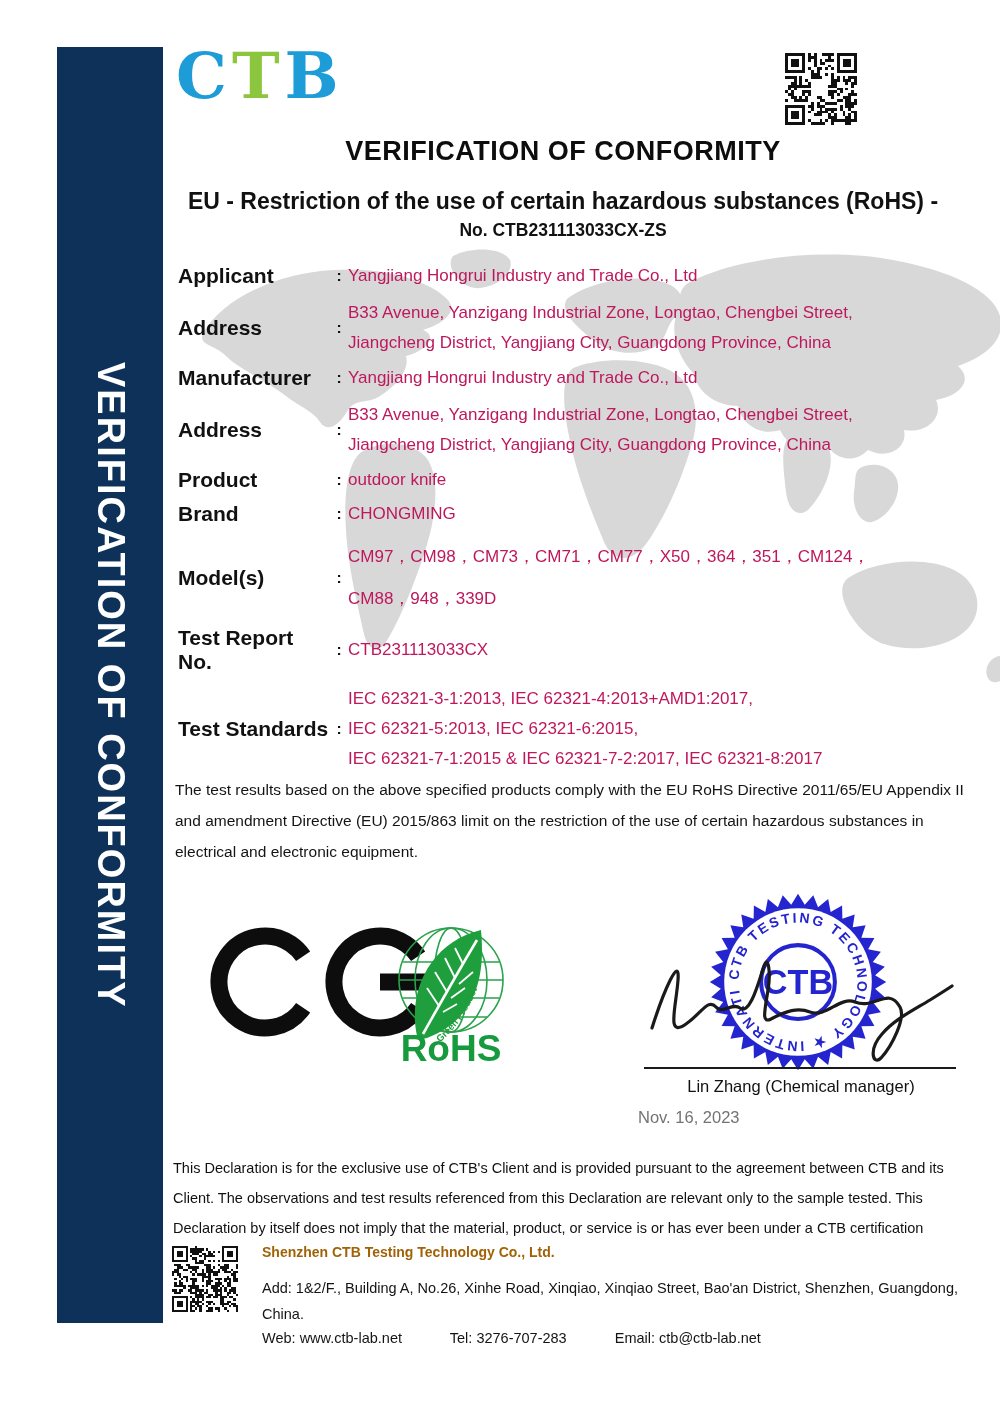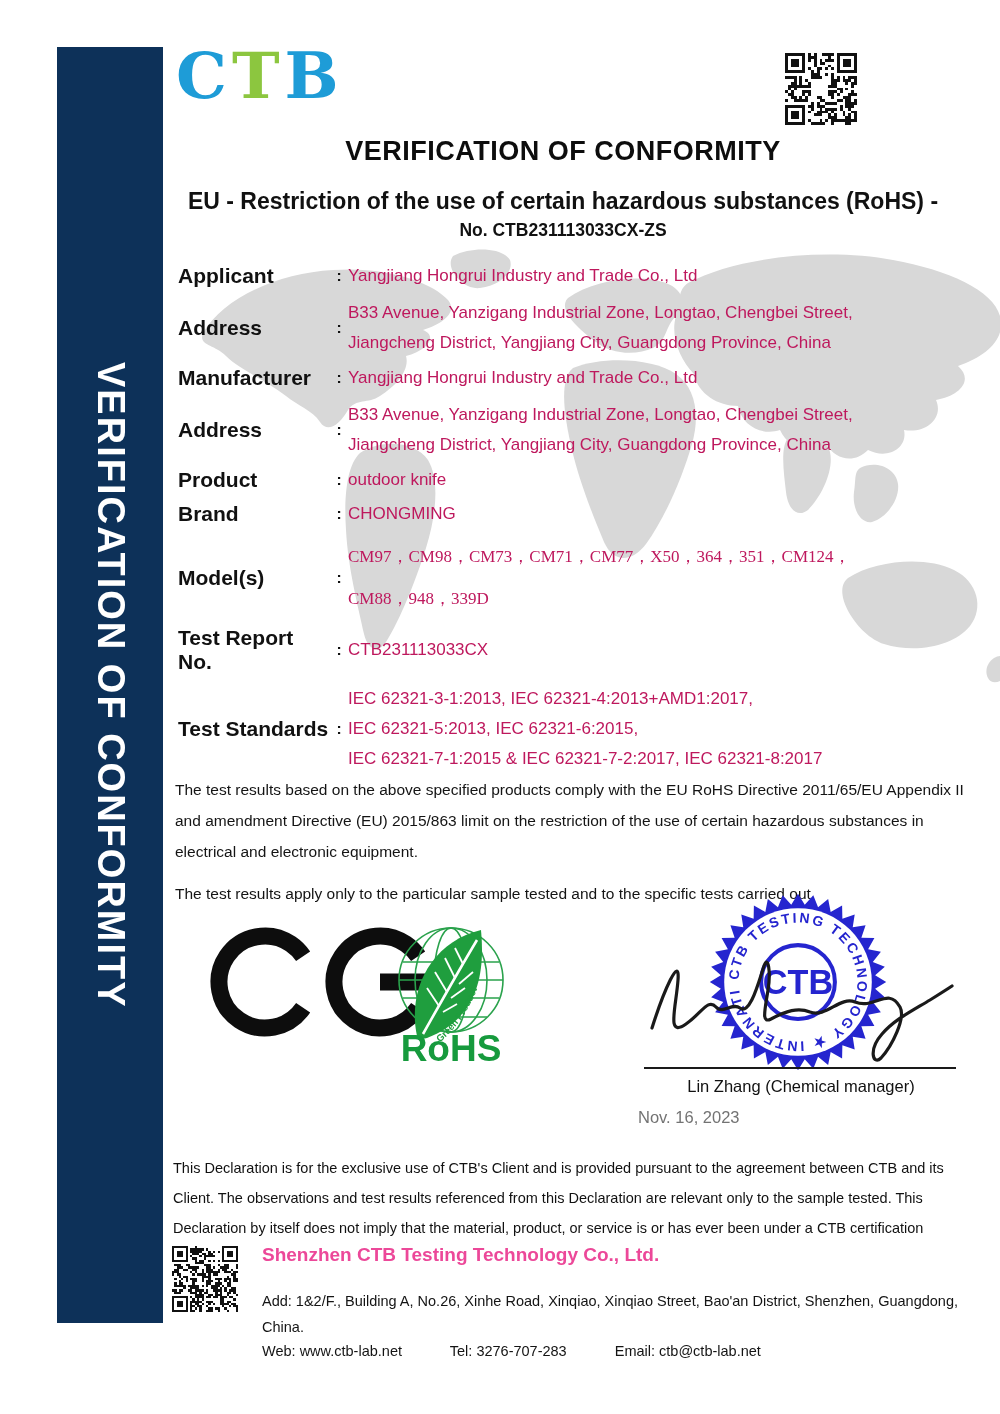--- a/index.html
+++ b/index.html
@@ -44,21 +44,21 @@
     font-size:17.5px; font-weight:bold; color:#111; z-index:3;
   }
   
   .fields { position:absolute; left:178px; top:264px; width:784px; z-index:3; }
   .frow { display:grid; grid-template-columns:152px 18px 1fr; align-items:center; }
   .frow .lbl { font-weight:bold; font-size:21px; color:#111; }
   .frow .col { font-weight:bold; font-size:15.5px; color:#111; text-align:center; }
   .frow .val { font-size:17px; color:#be185d; }
   .frow .val .vline { line-height:30px; }
   .m10 { margin-bottom:10px; } .m8 { margin-bottom:8px; } .m6 { margin-bottom:6px; }
-  .row-models .val .vline { line-height:42px;font-family:Liberation Serif, serif; }
+  .row-models .val .vline { line-height:42px; }
   .single .val .vline { line-height:24px; }
   
   .body-text { position:absolute; left:175px; top:774px; width:790px; z-index:3; }
   .body-text p { font-size:15.5px; line-height:31px; color:#141414; }
   .body-text p + p { margin-top:11px; }
   
   .ce-mark { position:absolute; left:208px; top:925px; width:230px; height:115px; z-index:3; }
   .rohs-logo { position:absolute; left:381px; top:918px; width:140px; height:150px; z-index:3; }
   .sign-area { position:absolute; left:638px; top:890px; width:326px; height:250px; z-index:3; }
   .seal-svg { position:absolute; left:70px; top:2px; width:180px; height:180px; }
@@ -66,21 +66,21 @@
   .sign-line { position:absolute; left:6px; top:177px; width:312px; border-top:2px solid #1a1a1a; }
   .sign-name { position:absolute; left:0; top:187px; width:326px; text-align:center; font-size:16.5px; color:#111; }
   .sign-date { position:absolute; left:0; top:218px; width:326px; font-size:16.5px; color:#737373; }
   
   .disclaimer {
     position:absolute; left:173px; top:1153px; width:794px; z-index:3;
     font-size:14.5px; line-height:30px; color:#111;
   }
   
   .footer-text { position:absolute; left:262px; top:1244px; width:712px; z-index:3; }
-  .footer-company { font-size:19px; font-weight:bold; color:#ec4899; margin-bottom:22px; }
+  .footer-company { font-size:14px; font-weight:bold; color:#a16207; margin-bottom:15px; }
   .footer-address { font-size:14.5px; line-height:26px; color:#141414; }
   .footer-contacts { font-size:14.5px; color:#141414; margin-top:3px; }
   .footer-contacts .pair { margin-right:44px; }
 </style>
 </head>
 <body>
 
 <div class="page">
 
   <svg class="map-watermark" viewBox="0 0 860 515" preserveAspectRatio="none" aria-hidden="true">
@@ -414,21 +414,20 @@
       <div class="val">
         <div class="vline">IEC 62321-3-1:2013, IEC 62321-4:2013+AMD1:2017,</div>
         <div class="vline">IEC 62321-5:2013, IEC 62321-6:2015,</div>
         <div class="vline">IEC 62321-7-1:2015 &amp; IEC 62321-7-2:2017, IEC 62321-8:2017</div>
       </div>
     </div>
   </div>
 
   <div class="body-text">
     <p>The test results based on the above specified products comply with the EU RoHS Directive 2011/65/EU Appendix II and amendment Directive (EU) 2015/863 limit on the restriction of the use of certain hazardous substances in electrical and electronic equipment.</p>
-    <p>The test results apply only to the particular sample tested and to the specific tests carried out.</p>
   </div>
 
   <svg class="ce-mark" viewBox="0 0 230 115">
     <circle cx="57" cy="57" r="46" fill="none" stroke="#0d0d0d" stroke-width="17" pathLength="360" stroke-dasharray="292 68" transform="rotate(34 57 57)"></circle>
     <circle cx="172" cy="57" r="46" fill="none" stroke="#0d0d0d" stroke-width="17" pathLength="360" stroke-dasharray="292 68" transform="rotate(34 172 57)"></circle>
     <rect x="172" y="48.5" width="50" height="17" fill="#0d0d0d"></rect>
   </svg>
 
   <svg class="rohs-logo" viewBox="0 0 140 150">
     <g stroke="#2aa24c" stroke-width="1.6" fill="none">

